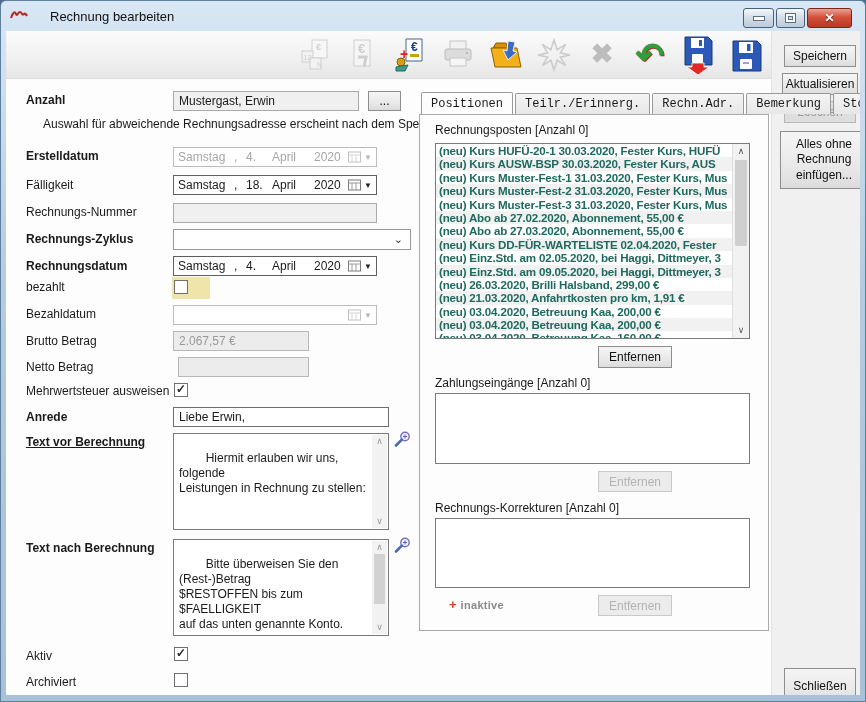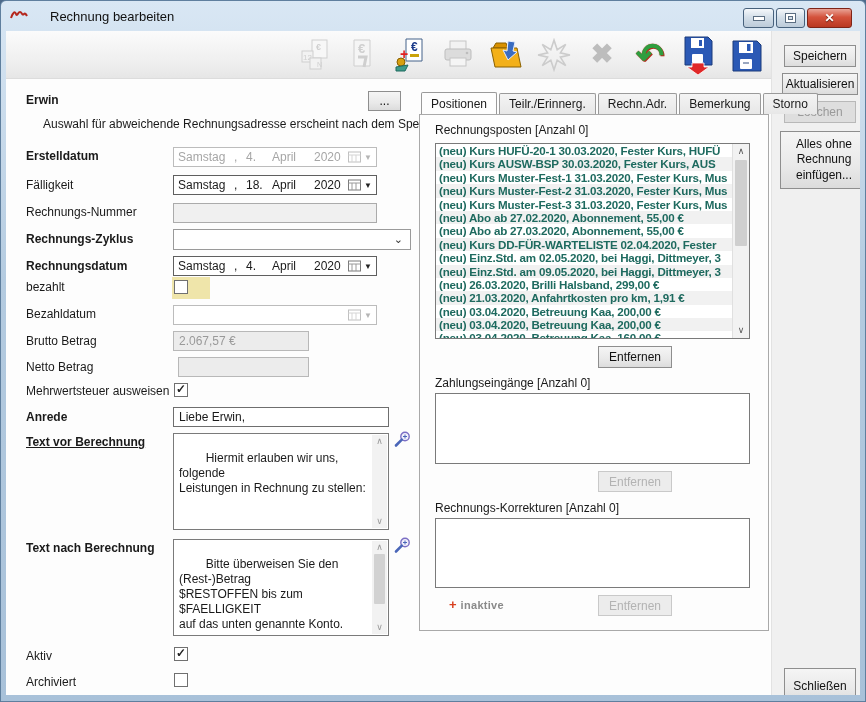--- a/index.html
+++ b/index.html
@@ -82,21 +82,21 @@
   }
   .ta-scroll { position:absolute; top:1px; bottom:1px; right:1px; width:15px; background:#f2f2f2; display:flex; flex-direction:column; align-items:center; }
   .sc-arrow { color:#9a9a9a; font-size:9px; height:13px; line-height:13px; }
   .sc-thumb { width:11px; background:#d2d2d2; border-radius:1px; }
   .mag { position:absolute; width:18px; height:18px; }
   
   .tabs { position:absolute; display:flex; }
   .tab {
     height:21px; padding:0 9px; display:flex; align-items:center;
     border:1px solid #9a9a9a; border-bottom:none; border-radius:2px 2px 0 0;
-    background: linear-gradient(#f4f4f4, #e7e7e7); margin-right:2px; font-size:12px;
+    background: linear-gradient(#f4f4f4, #e7e7e7); margin-right:2px; font-size:12px;font-family:Liberation Mono, monospace;
   }
   .tab.active { background:#fdfdfd; height:22px; margin-top:-1px; position:relative; z-index:2; }
   .panel-box { position:absolute; border:1px solid #a9a9a9; background:#fdfdfd; }
   .panel-label { position:absolute; white-space:nowrap; color:#1a1a1a; }
   .list {
     position:absolute; border:1px solid #7a7a7a; background:#fff; overflow:hidden;
   }
   .list-rows { position:absolute; left:0; top:0; right:17px; }
   .list-row {
     height:13.4px; line-height:13.4px; font-weight:bold; font-size:11.6px;
@@ -217,21 +217,22 @@
     <div class="right-strip">
       <div class="btn" style="left:12px;top:14px;width:72px;height:22px;">Speichern</div>
       <div class="btn" style="left:10px;top:42px;width:76px;height:22px;">Aktualisieren</div>
       <div class="btn disabled" style="left:12px;top:70px;width:72px;height:22px;">Löschen</div>
       <div class="btn" style="left:8px;top:100px;width:88px;height:58px;padding:4px;line-height:1.3;">Alles ohne Rechnung einfügen...</div>
       <div class="btn" style="left:12px;top:637px;width:72px;height:35px;">Schließen</div>
     </div>
 
     <div class="content">
 
-      <div class="lbl b" style="top:14px;">Erwin</div>
+      <div class="lbl b" style="top:14px;">Anzahl</div>
+      <div class="field ro" style="left:167px;top:12px;width:186px;">Mustergast, Erwin</div>
       <div class="btn" style="left:362px;top:12px;width:33px;height:20px;">...</div>
       <div class="hint" style="left:37px;top:38px;">Auswahl für abweichende Rechnungsadresse erscheint nach dem Speichern</div>
 
       <div class="lbl b" style="top:70px;">Erstelldatum</div>
       <div class="datefield dis" style="left:167px;top:68px;width:204px;">
         <span class="dp dp-day">Samstag</span>
           <span class="dp dp-comma">,</span>
           <span class="dp dp-num">4.</span>
           <span class="dp dp-month">April</span>
           <span class="dp dp-year">2020</span>

